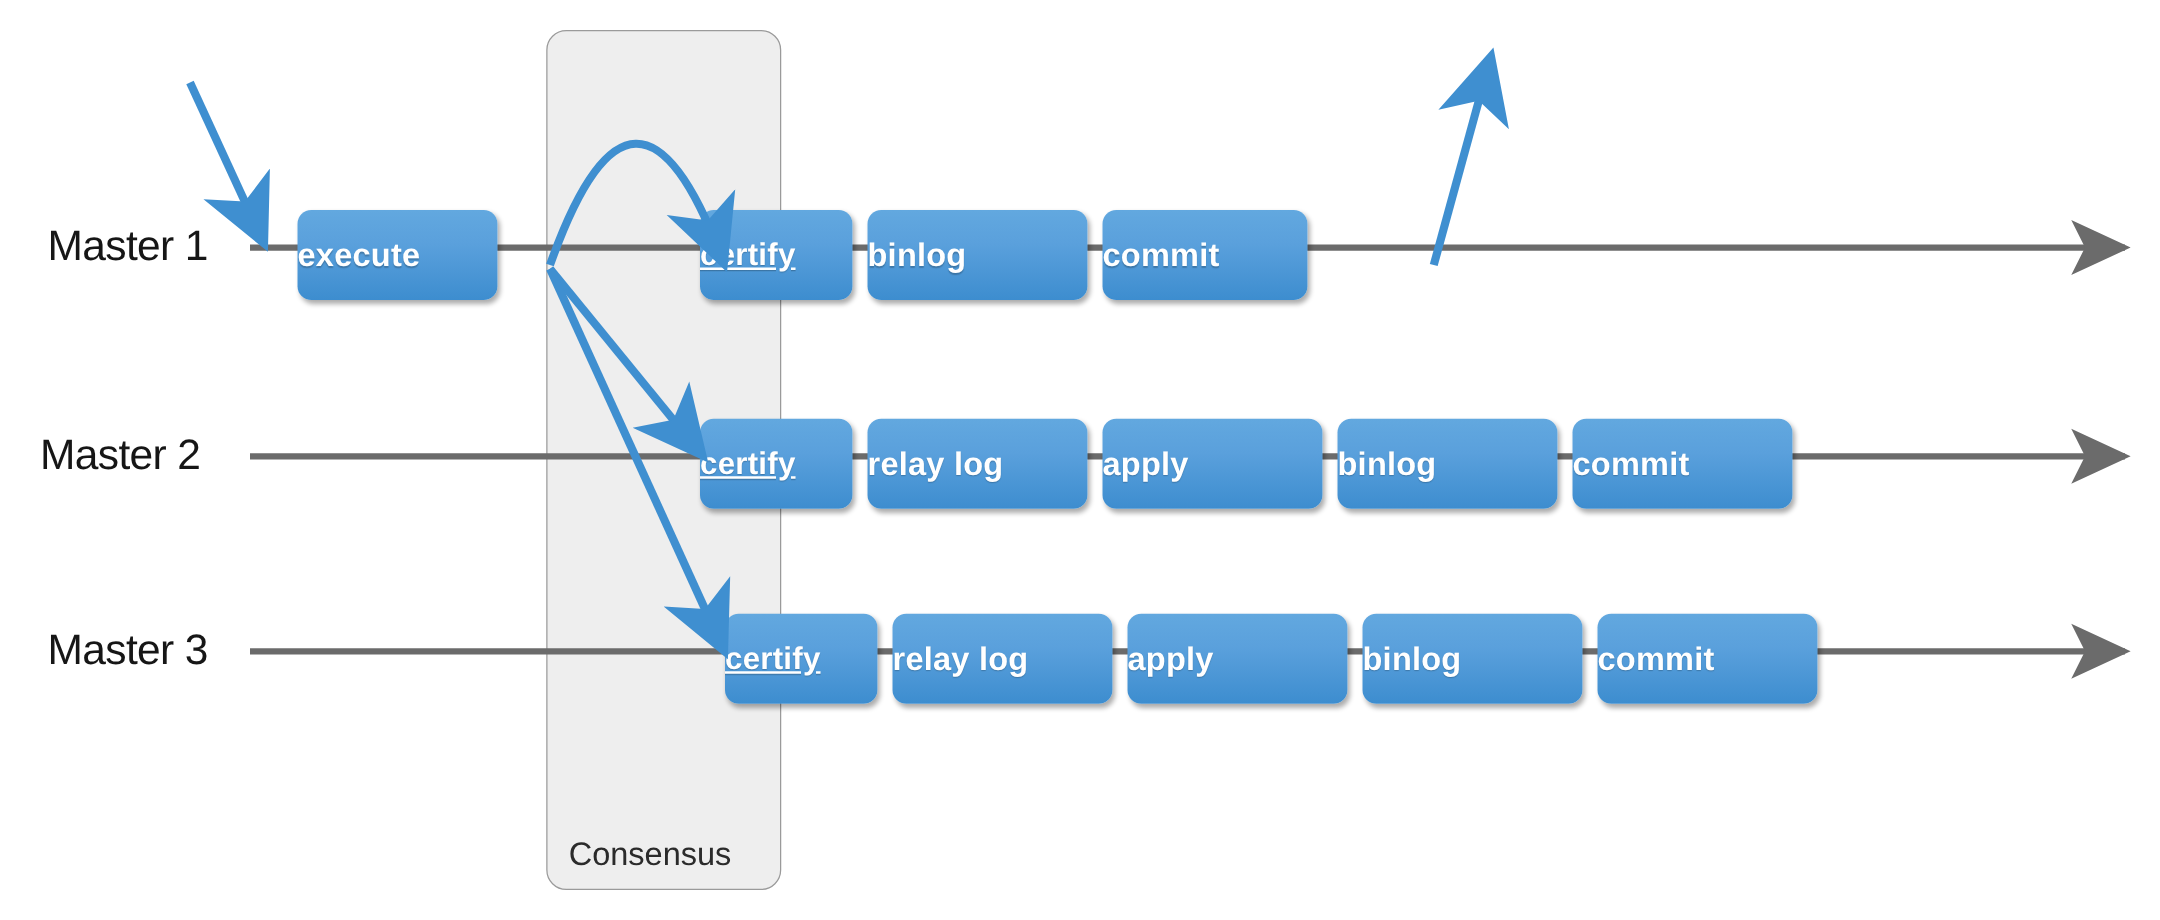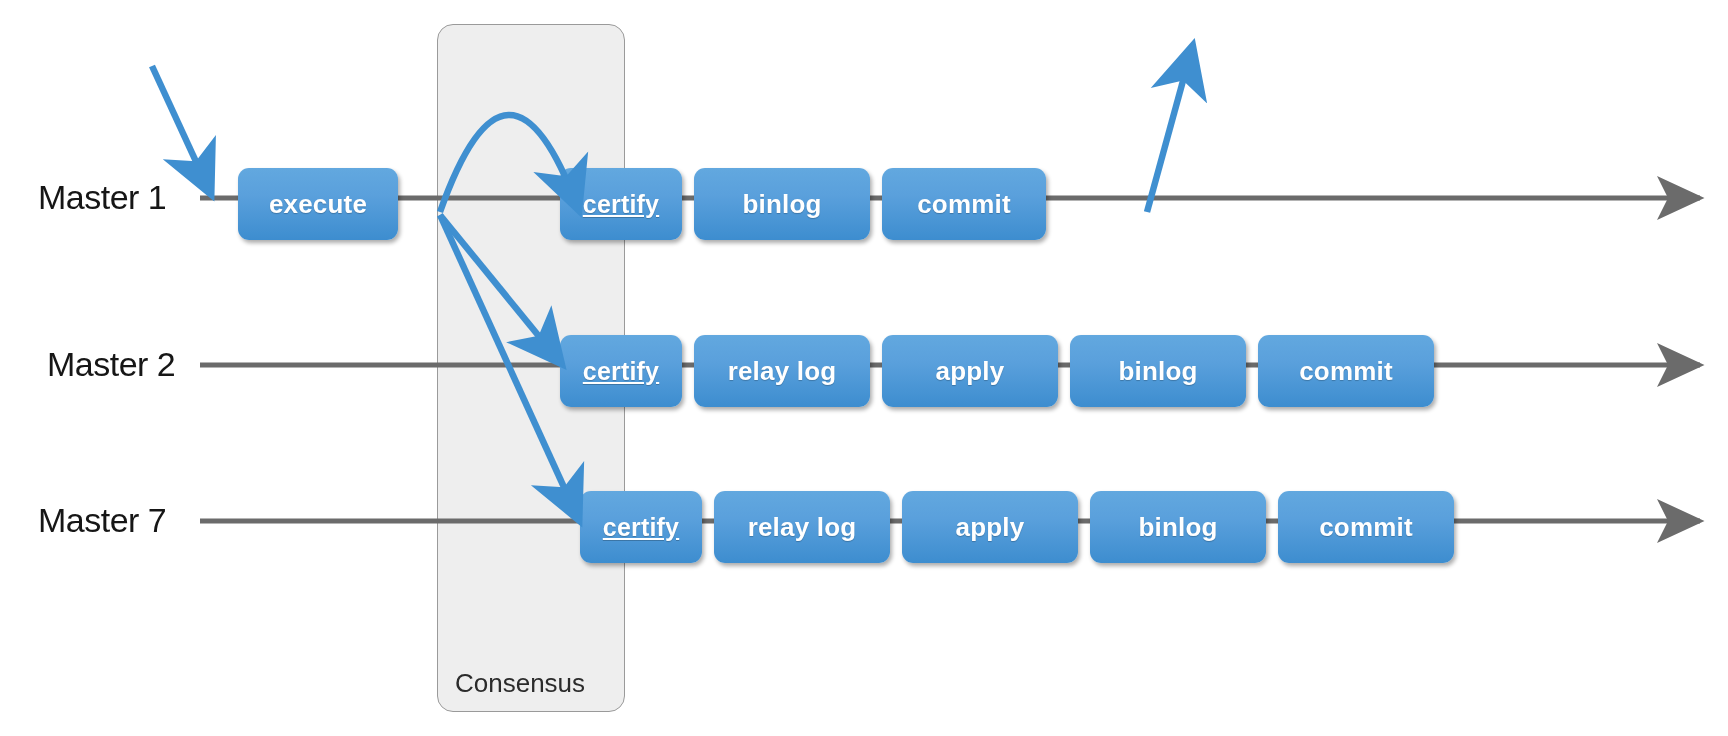--- a/index.html
+++ b/index.html
@@ -41,21 +41,20 @@
 
   
   .pbox{
     position:absolute;
     box-sizing:border-box;
     border-radius:11px;
     background:linear-gradient(to bottom,#62a8df 0%,#5aa0dc 38%,#3d8dcf 100%);
     box-shadow:2px 3px 4px rgba(0,0,0,0.33);
     display:flex;
     align-items:center;
-    justify-content:center;
     z-index:4;
   }
   .pbox span{
     color:#ffffff;
     font-weight:bold;
     font-size:26px;
     font-family:"Liberation Sans",sans-serif;
     letter-spacing:0.2px;
     text-shadow:0 1px 1px rgba(0,0,0,0.22);
     white-space:nowrap;
@@ -102,37 +101,37 @@
       </div>
       <div class="pbox small" style="left: 560px; top: 168px; width: 122px; height: 72px;">
         <span>certify</span>
       </div>
       <div class="pbox" style="left: 694px; top: 168px; width: 176px; height: 72px;">
         <span>binlog</span>
       </div>
       <div class="pbox" style="left: 882px; top: 168px; width: 164px; height: 72px;">
         <span>commit</span>
       </div>
-      <div class="row-label" style="left: 47px; top: 345px;">Master 2</div>
+      <div class="row-label" style="left: 32px; top: 345px;">Master 2</div>
       <div class="pbox small" style="left: 560px; top: 335px; width: 122px; height: 72px;">
         <span>certify</span>
       </div>
       <div class="pbox" style="left: 694px; top: 335px; width: 176px; height: 72px;">
         <span>relay log</span>
       </div>
       <div class="pbox" style="left: 882px; top: 335px; width: 176px; height: 72px;">
         <span>apply</span>
       </div>
       <div class="pbox" style="left: 1070px; top: 335px; width: 176px; height: 72px;">
         <span>binlog</span>
       </div>
       <div class="pbox" style="left: 1258px; top: 335px; width: 176px; height: 72px;">
         <span>commit</span>
       </div>
-      <div class="row-label" style="left: 38px; top: 501px;">Master 7</div>
+      <div class="row-label" style="left: 38px; top: 501px;">Master 3</div>
       <div class="pbox small" style="left: 580px; top: 491px; width: 122px; height: 72px;">
         <span>certify</span>
       </div>
       <div class="pbox" style="left: 714px; top: 491px; width: 176px; height: 72px;">
         <span>relay log</span>
       </div>
       <div class="pbox" style="left: 902px; top: 491px; width: 176px; height: 72px;">
         <span>apply</span>
       </div>
       <div class="pbox" style="left: 1090px; top: 491px; width: 176px; height: 72px;">

